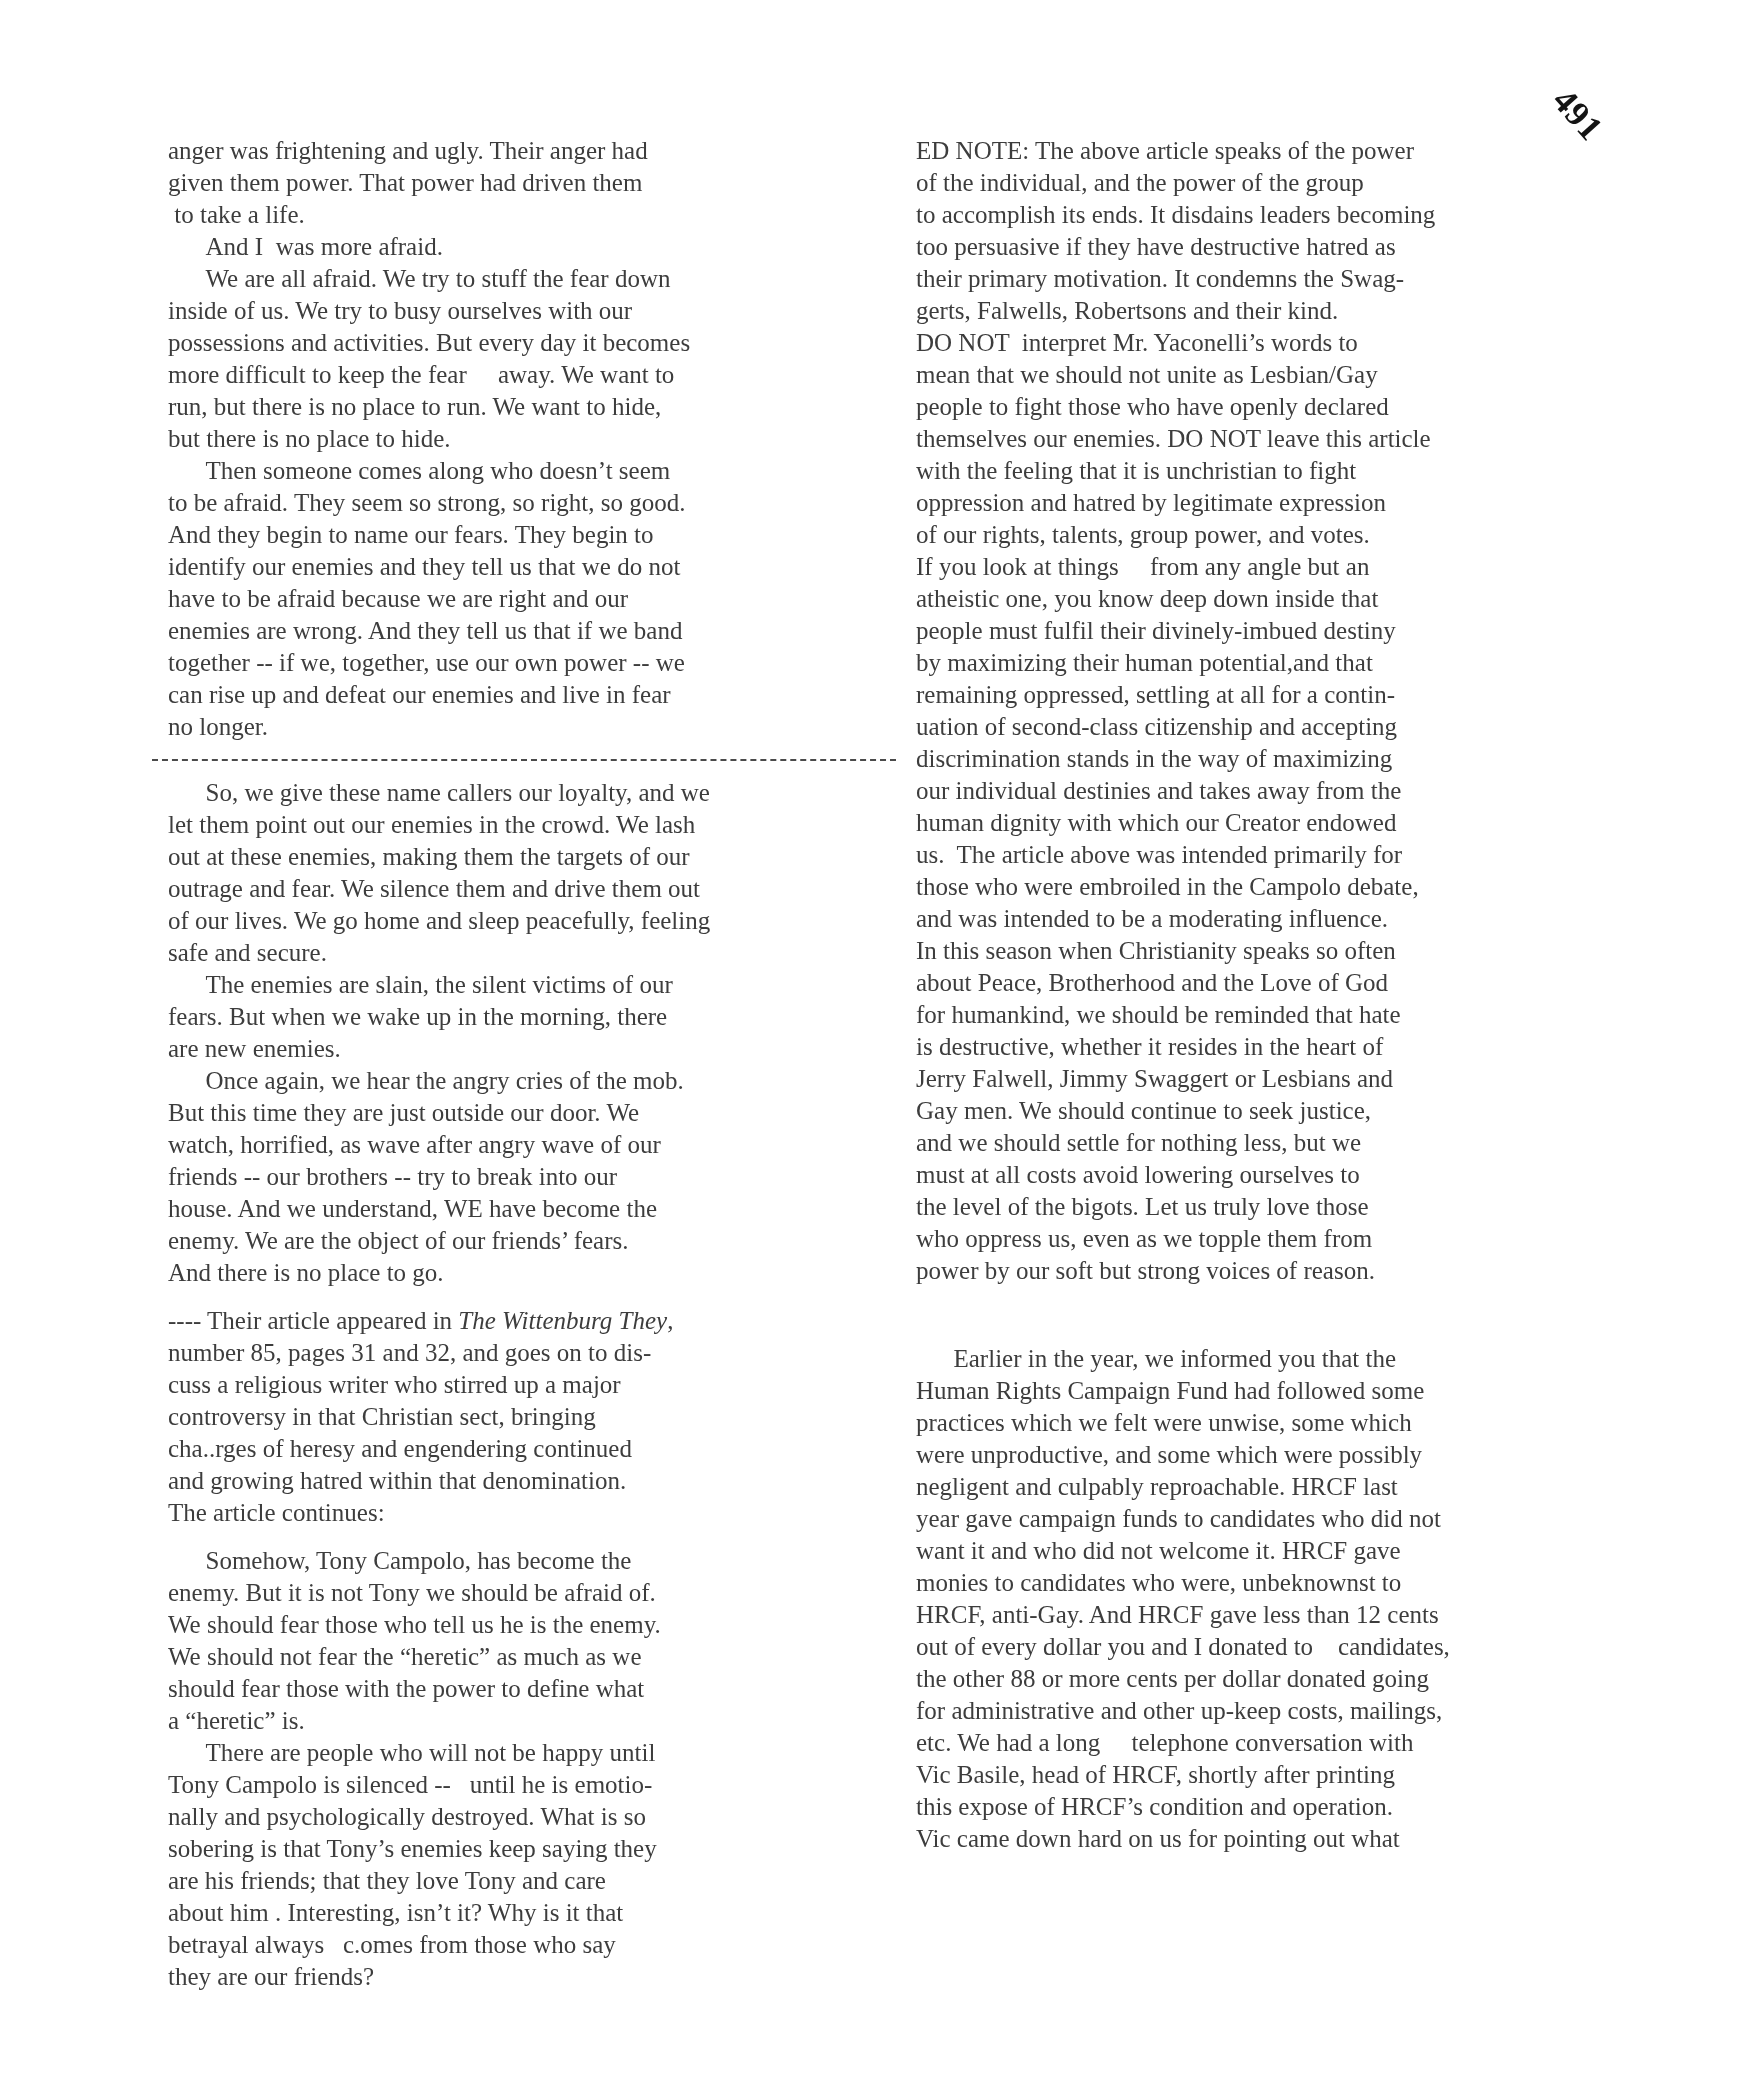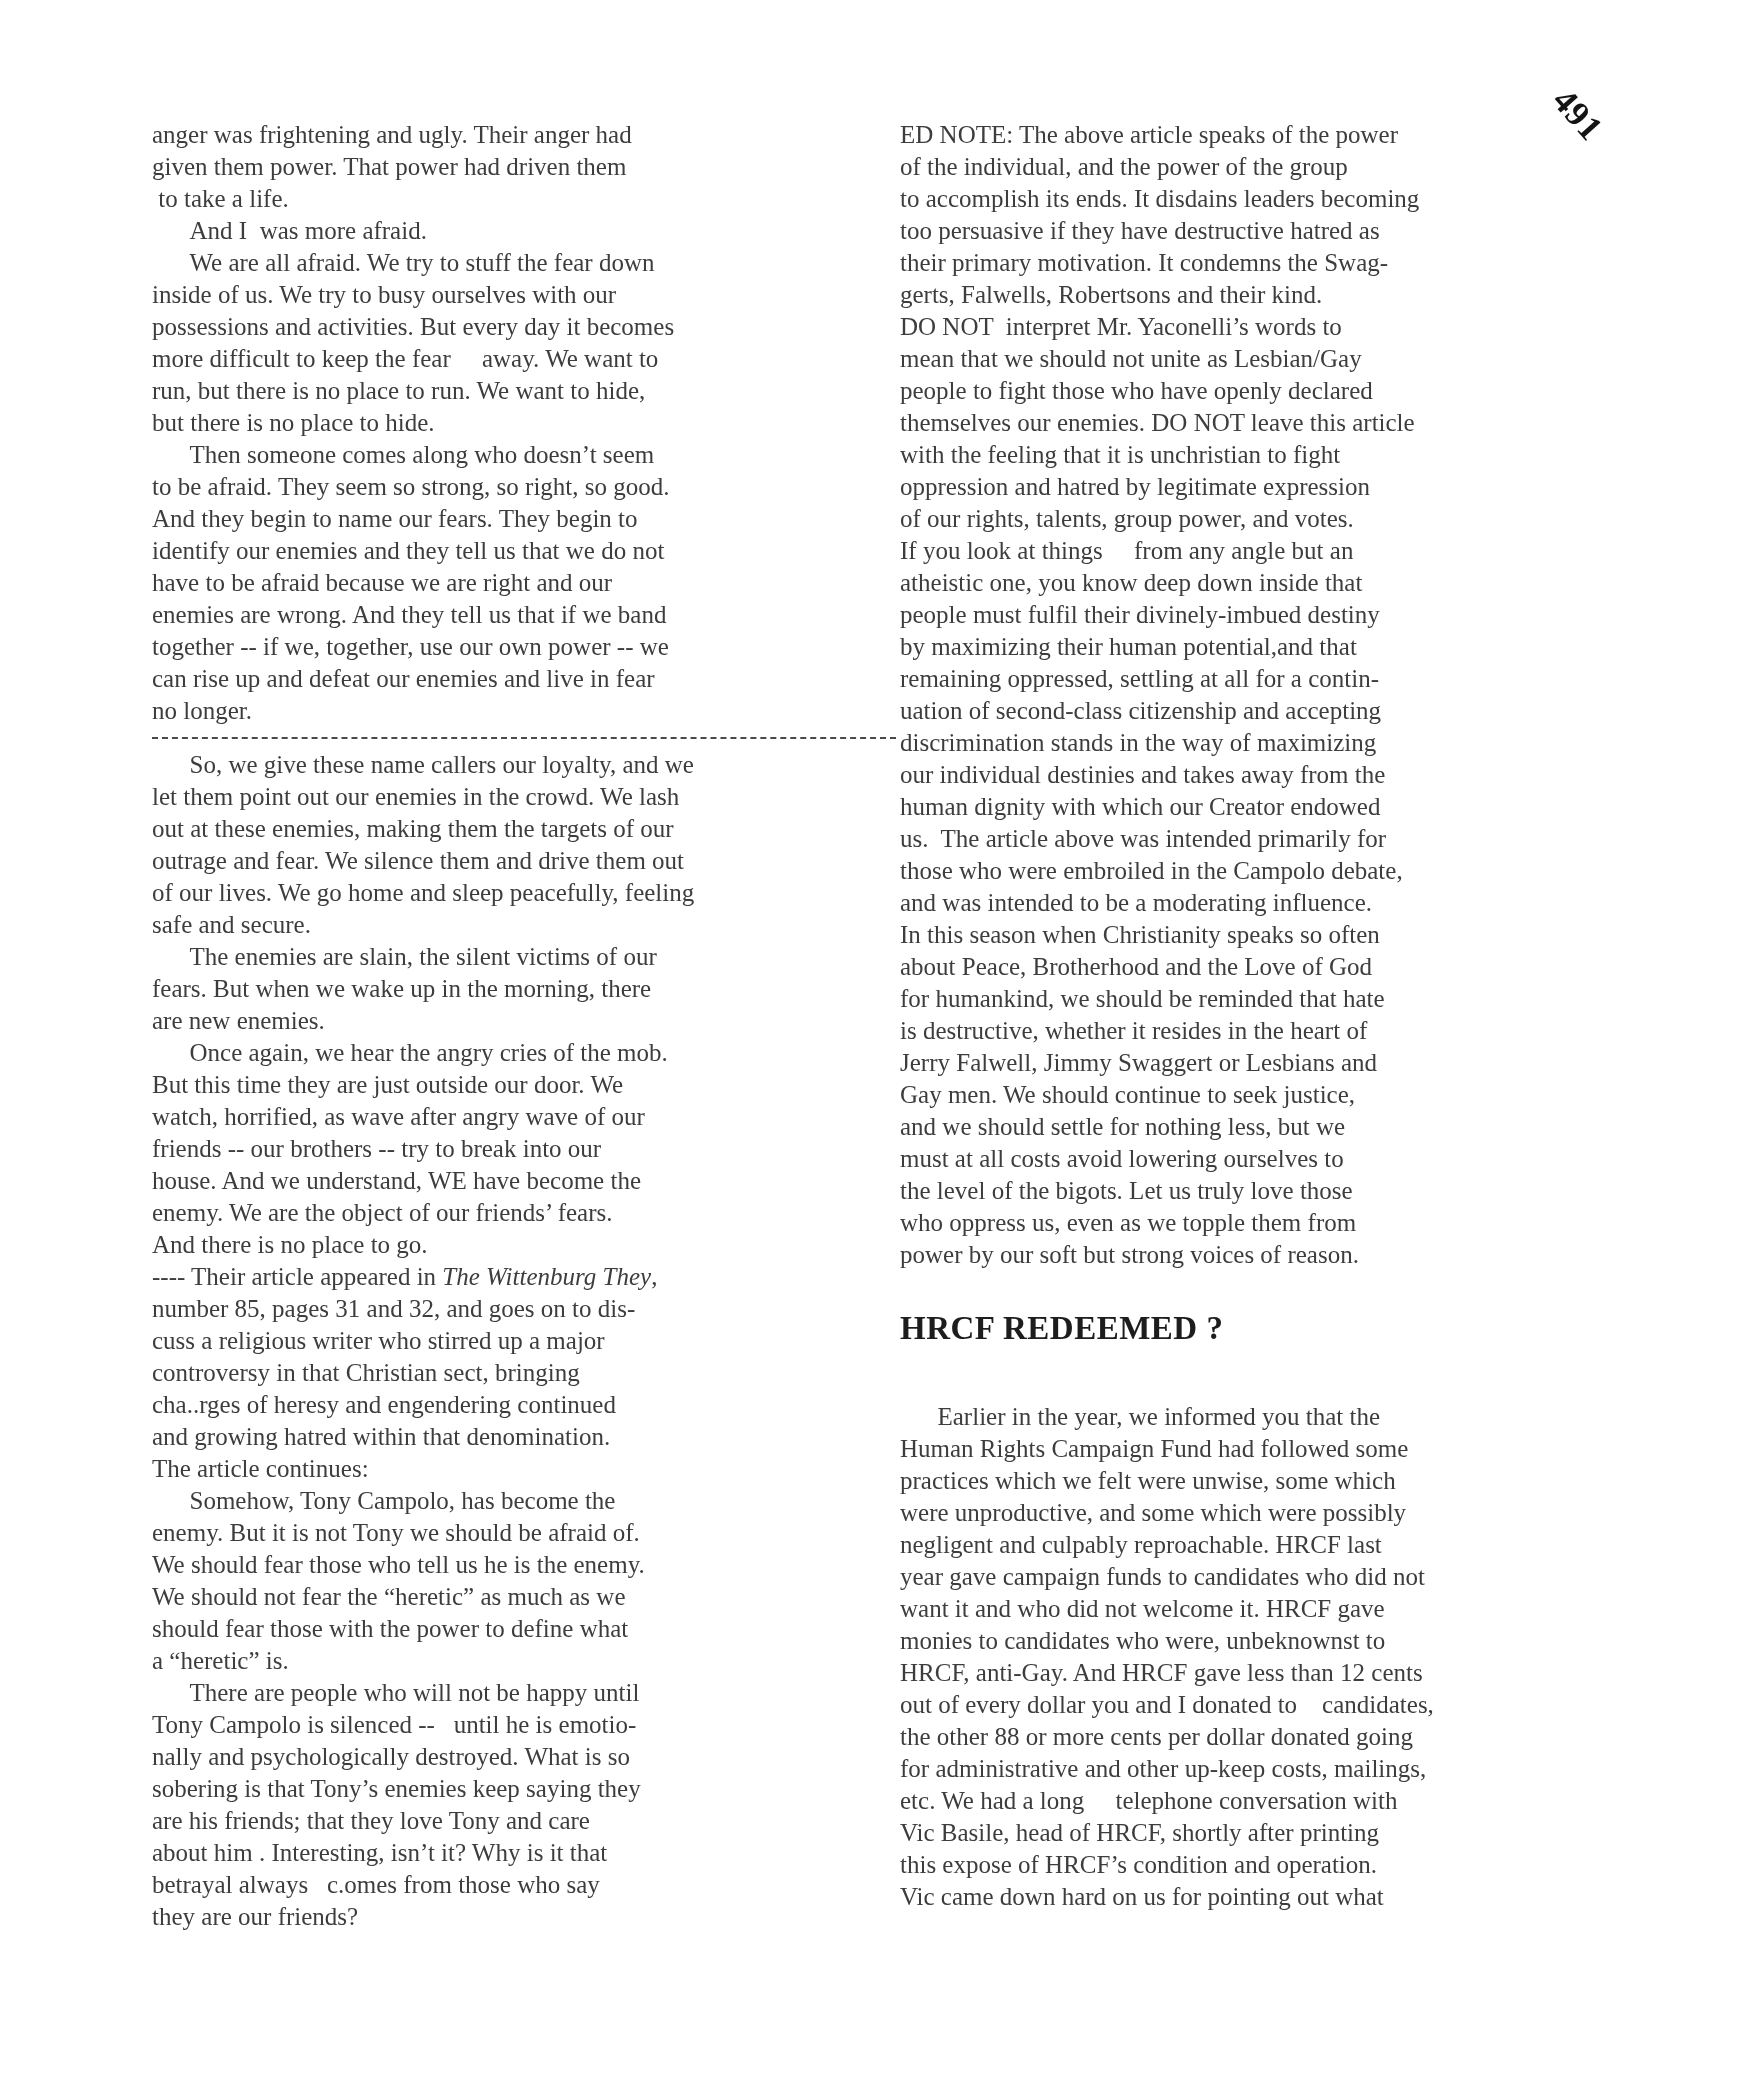--- a/index.html
+++ b/index.html
@@ -38,21 +38,21 @@
   }
   .col.left {
     left: 152px;
     width: 744px;
   }
   .col.right {
     left: 900px;
     width: 768px;
   }
   .para {
-    margin: 0;
+    margin: 16px;
     font-size: 25px;
     line-height: 32px;
     white-space: pre-wrap;
     word-break: normal;
   }
   .italic {
     font-style: italic;
   }
   .divider {
     border: none;
@@ -185,21 +185,20 @@
 is destructive, whether it resides in the heart of
 Jerry Falwell, Jimmy Swaggert or Lesbians and
 Gay men. We should continue to seek justice,
 and we should settle for nothing less, but we
 must at all costs avoid lowering ourselves to
 the level of the bigots. Let us truly love those
 who oppress us, even as we topple them from
 power by our soft but strong voices of reason.</p>
 
 
-    <h2 class="editorial-subheading">HRCF REDEEMED ?</h2>
 
     <p class="para editorial-para">      Earlier in the year, we informed you that the
 Human Rights Campaign Fund had followed some
 practices which we felt were unwise, some which
 were unproductive, and some which were possibly
 negligent and culpably reproachable. HRCF last
 year gave campaign funds to candidates who did not
 want it and who did not welcome it. HRCF gave
 monies to candidates who were, unbeknownst to
 HRCF, anti-Gay. And HRCF gave less than 12 cents

